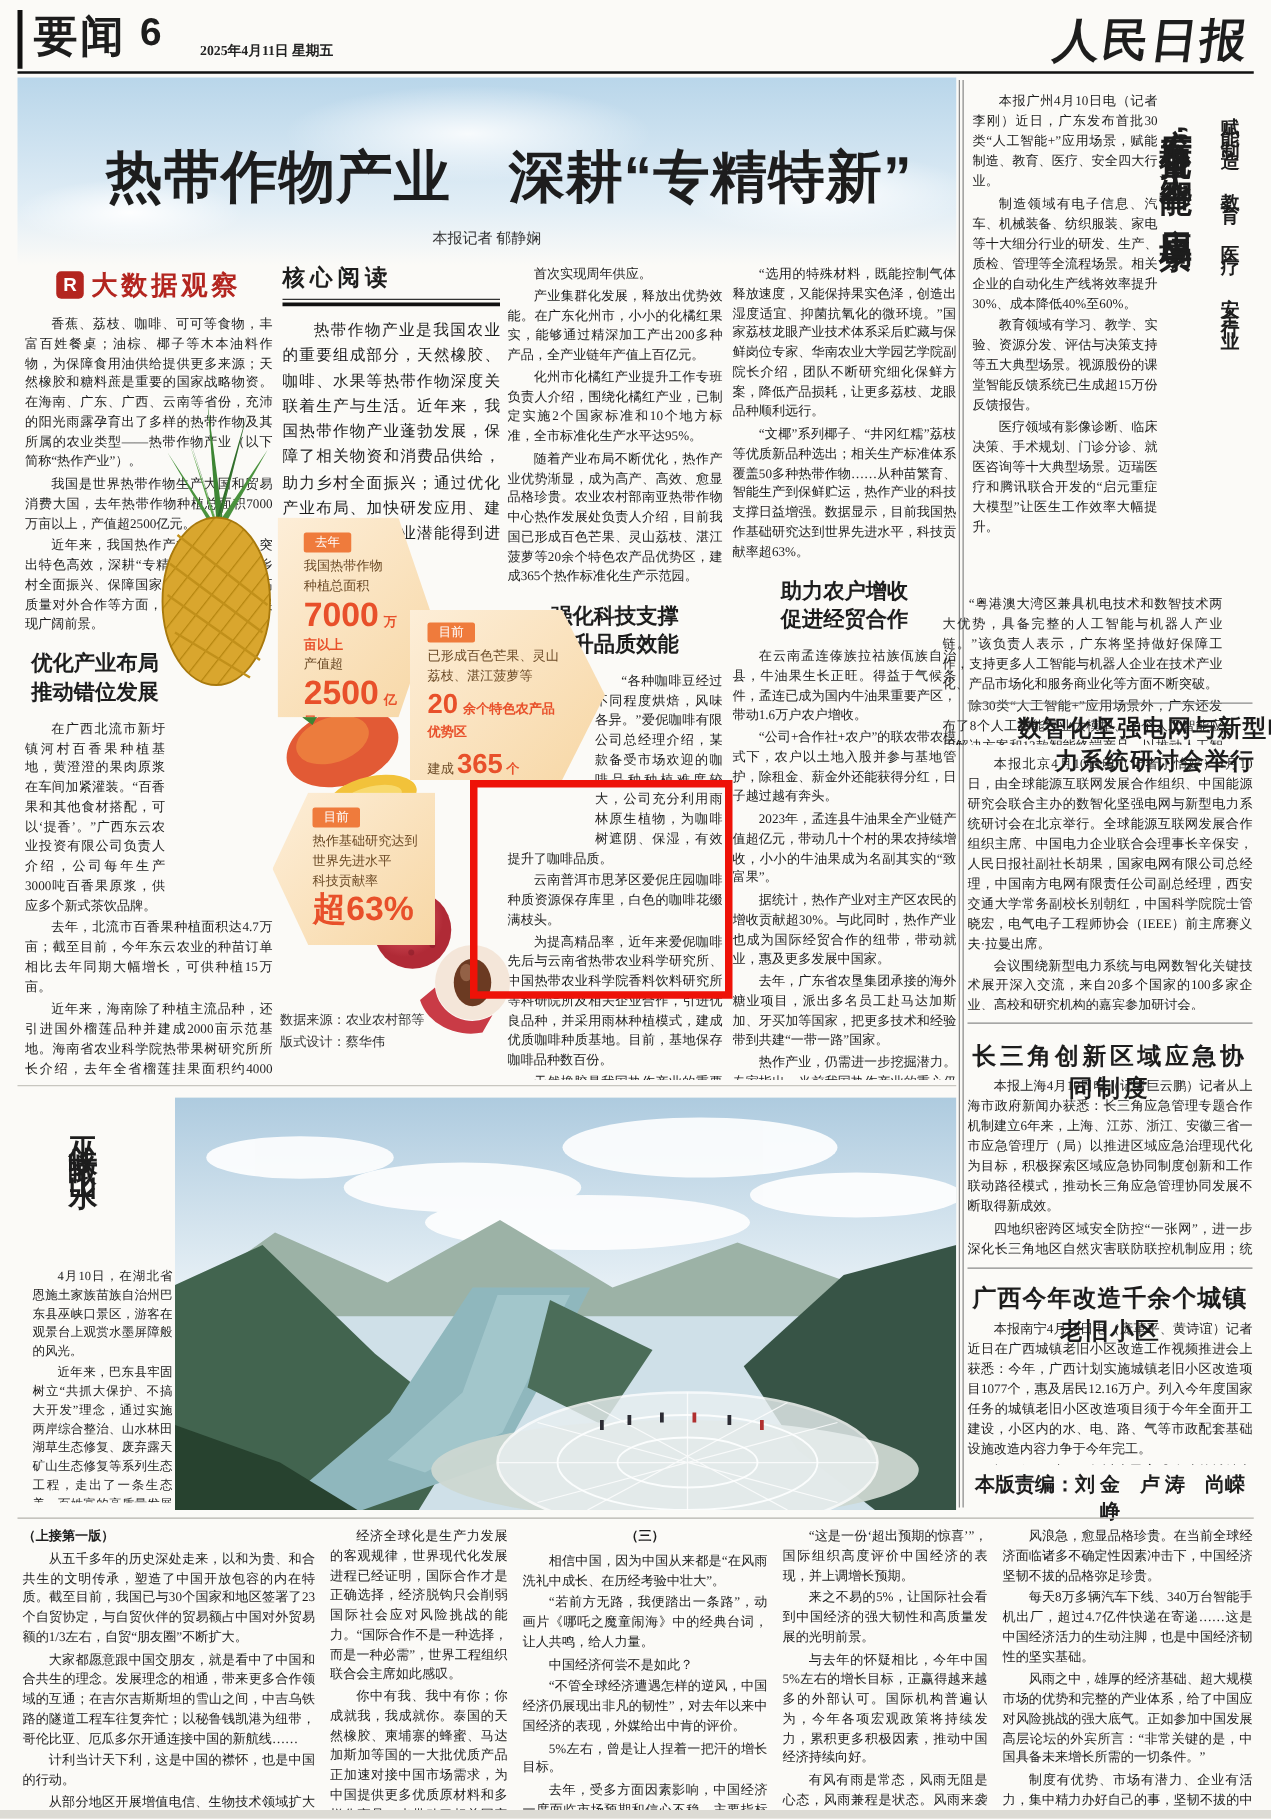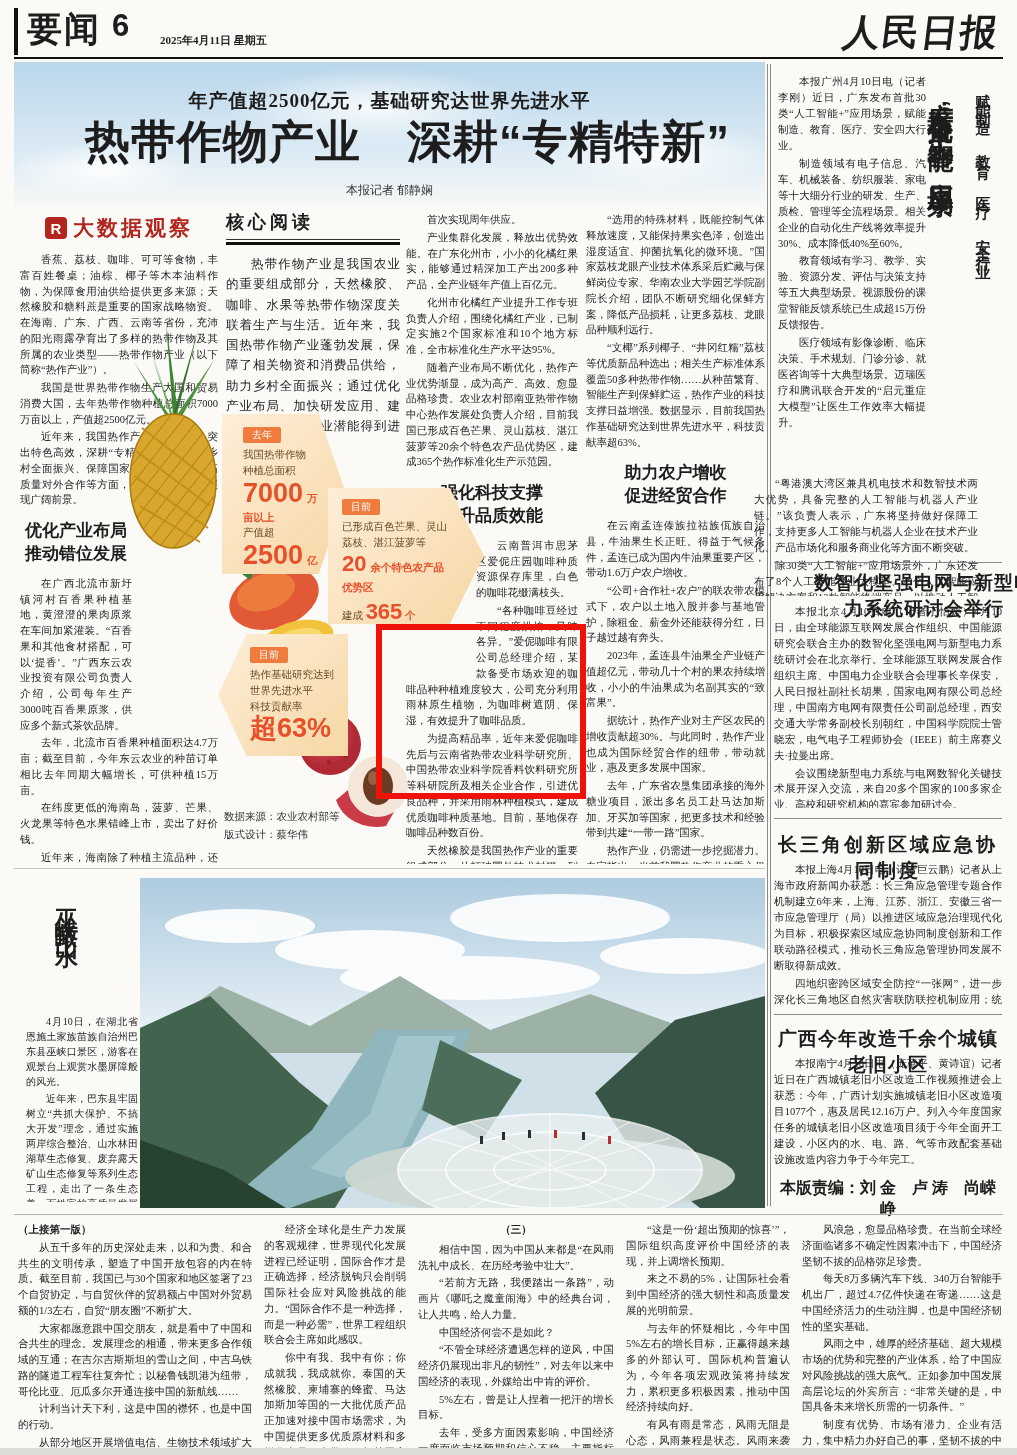--- a/index.html
+++ b/index.html
@@ -95,21 +95,20 @@
 <div id="page">
 
   <div class="hd-bracket"></div>
   <div class="hd-section">要闻</div>
   <div class="hd-pageno">6</div>
   <div class="hd-date">2025年4月11日 星期五</div>
   <div class="hd-masthead">人民日报</div>
   <div class="hd-rule"></div>
 
   <div class="sky"></div>
-  <div class="kicker">年产值超2500亿元，基础研究达世界先进水平</div>
   <div class="headline">热带作物产业　深耕“专精特新”</div>
   <div class="byline">本报记者 郁静娴</div>
 
   <div class="col c1">
     <div class="obs">
       <span class="obs-ic">R</span>
       <span class="obs-t">大数据观察</span>
     </div>
     <div>
         <p class="bp">香蕉、荔枝、咖啡、可可等食物，丰富百姓餐桌；油棕、椰子等木本油料作物，为保障食用油供给提供更多来源；天然橡胶和糖料蔗是重要的国家战略物资。在海南、广东、广西、云南等省份，充沛的阳光雨露孕育出了多样的热带作物及其所属的农业类型——热带作物产业（以下简称“热作产业”）。</p>
@@ -117,21 +116,20 @@
         <p class="bp">近年来，我国热作产业蓬勃发展，突出特色高效，深耕“专精特新”，在推进乡村全面振兴、保障国家战略安全、服务高质量对外合作等方面，发挥重要作用，展现广阔前景。</p>
       </div>
     <div class="fl-r"></div>
     <div class="sub">
       <div>优化产业布局</div>
       <div>推动错位发展</div>
     </div>
     <div>
         <p class="bp">在广西北流市新圩镇河村百香果种植基地，黄澄澄的果肉原浆在车间加紧灌装。“百香果和其他食材搭配，可以‘提香’。”广西东云农业投资有限公司负责人介绍，公司每年生产3000吨百香果原浆，供应多个新式茶饮品牌。</p>
         <p class="bp">去年，北流市百香果种植面积达4.7万亩；截至目前，今年东云农业的种苗订单相比去年同期大幅增长，可供种植15万亩。</p>
-        <p class="bp">在纬度更低的海南岛，菠萝、芒果、火龙果等特色水果错峰上市，卖出了好价钱。</p>
         <p class="bp">近年来，海南除了种植主流品种，还引进国外榴莲品种并建成2000亩示范基地。海南省农业科学院热带果树研究所所长介绍，去年全省榴莲挂果面积约4000亩，总产量约300吨，今年产量有望翻番。</p>
       </div>
   </div>
 
   <div class="cr">
     <div class="cr-title">核心阅读</div>
     <div class="cr-rule"></div>
     <div class="cr-rule2"></div>
     <div class="cr-body">热带作物产业是我国农业的重要组成部分，天然橡胶、咖啡、水果等热带作物深度关联着生产与生活。近年来，我国热带作物产业蓬勃发展，保障了相关物资和消费品供给，助力乡村全面振兴；通过优化产业布局、加快研发应用、建立标准体系，产业潜能得到进一步释放。</div>
   </div>
@@ -232,22 +230,22 @@
         <p class="bp">产业集群化发展，释放出优势效能。在广东化州市，小小的化橘红果实，能够通过精深加工产出200多种产品，全产业链年产值上百亿元。</p>
         <p class="bp">化州市化橘红产业提升工作专班负责人介绍，围绕化橘红产业，已制定实施2个国家标准和10个地方标准，全市标准化生产水平达95%。</p>
         <p class="bp">随着产业布局不断优化，热作产业优势渐显，成为高产、高效、愈显品格珍贵。农业农村部南亚热带作物中心热作发展处负责人介绍，目前我国已形成百色芒果、灵山荔枝、湛江菠萝等20余个特色农产品优势区，建成365个热作标准化生产示范园。</p>
       </div>
     <div class="sub">
       <div>强化科技支撑</div>
       <div>提升品质效能</div>
     </div>
     <div class="fl-l"></div>
     <div>
+        <p class="bp">“各种咖啡豆经过不同程度烘焙，风味各异。”爱伲咖啡有限公司总经理介绍，某款备受市场欢迎的咖啡品种种植难度较大，公司充分利用雨林原生植物，为咖啡树遮阴、保湿，有效提升了咖啡品质。</p>
         <p class="bp">云南普洱市思茅区爱伲庄园咖啡种质资源保存库里，白色的咖啡花缀满枝头。</p>
-        <p class="bp">“各种咖啡豆经过不同程度烘焙，风味各异。”爱伲咖啡有限公司总经理介绍，某款备受市场欢迎的咖啡品种种植难度较大，公司充分利用雨林原生植物，为咖啡树遮阴、保湿，有效提升了咖啡品质。</p>
         <p class="bp">为提高精品率，近年来爱伲咖啡先后与云南省热带农业科学研究所、中国热带农业科学院香料饮料研究所等科研院所及相关企业合作，引进优良品种，并采用雨林种植模式，建成优质咖啡种质基地。目前，基地保存咖啡品种数百份。</p>
       </div>
     <div>
         <p class="bp">天然橡胶是我国热作产业的重要组成部分。从打破国外技术封锁，到生产加工技术革新，再到打造天然橡胶产业体系，如今我国已成为世界主要的天然橡胶生产国之一。</p>
       </div>
 
   </div>
 
   <div class="col c4">
     <div>

